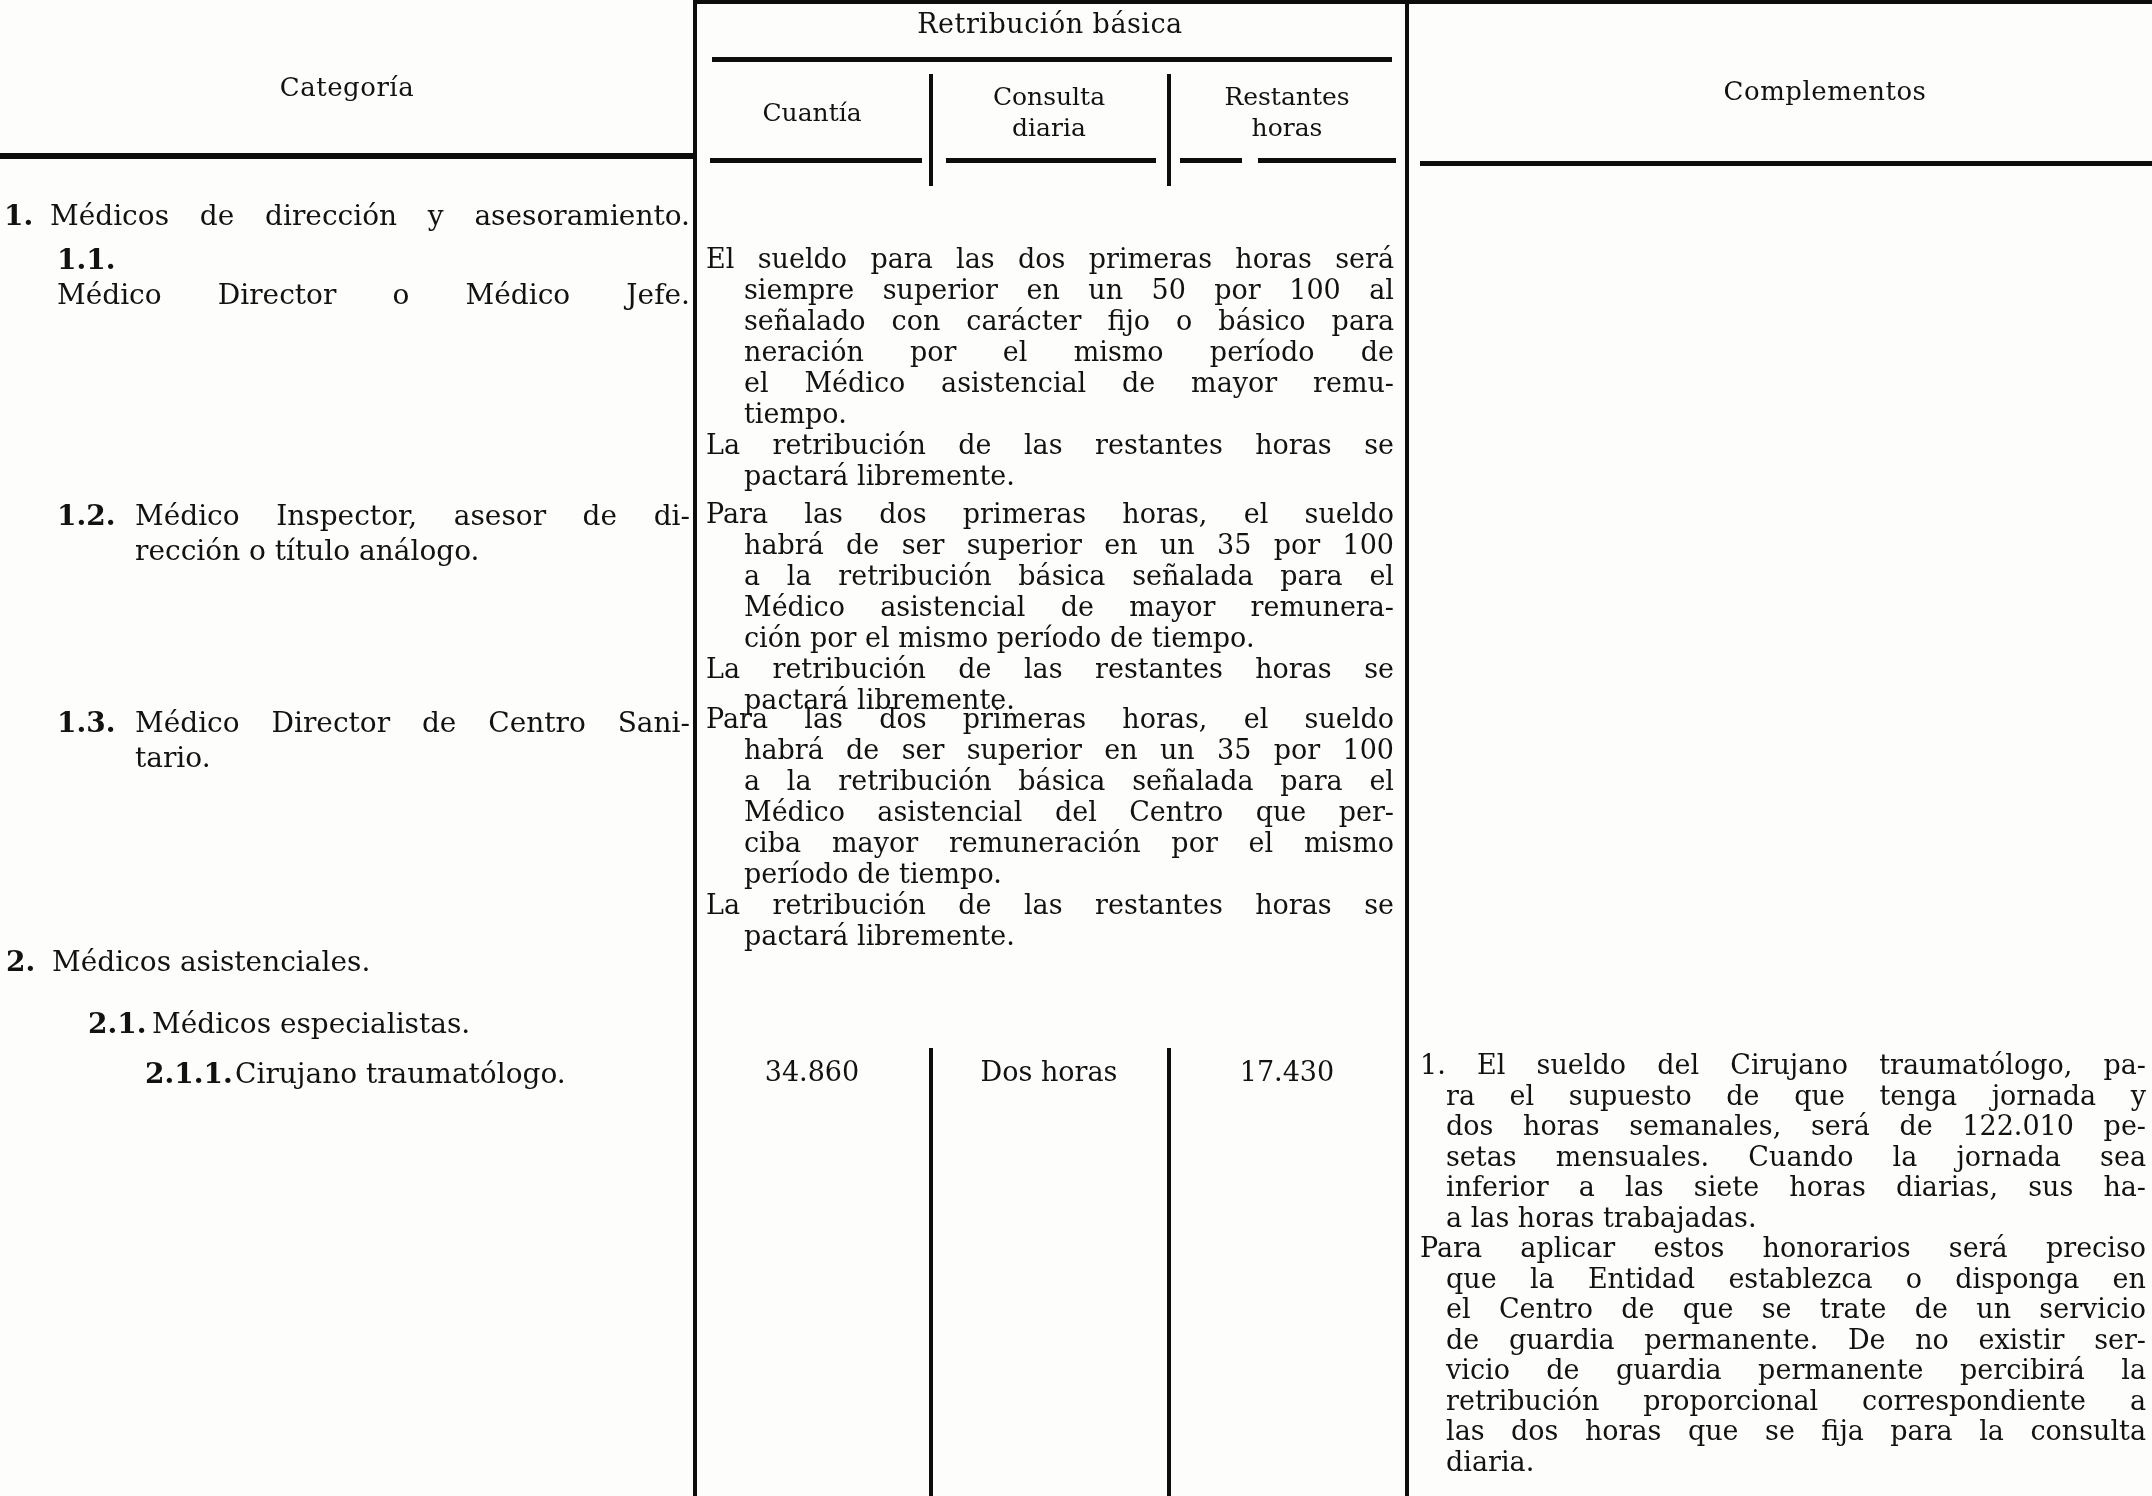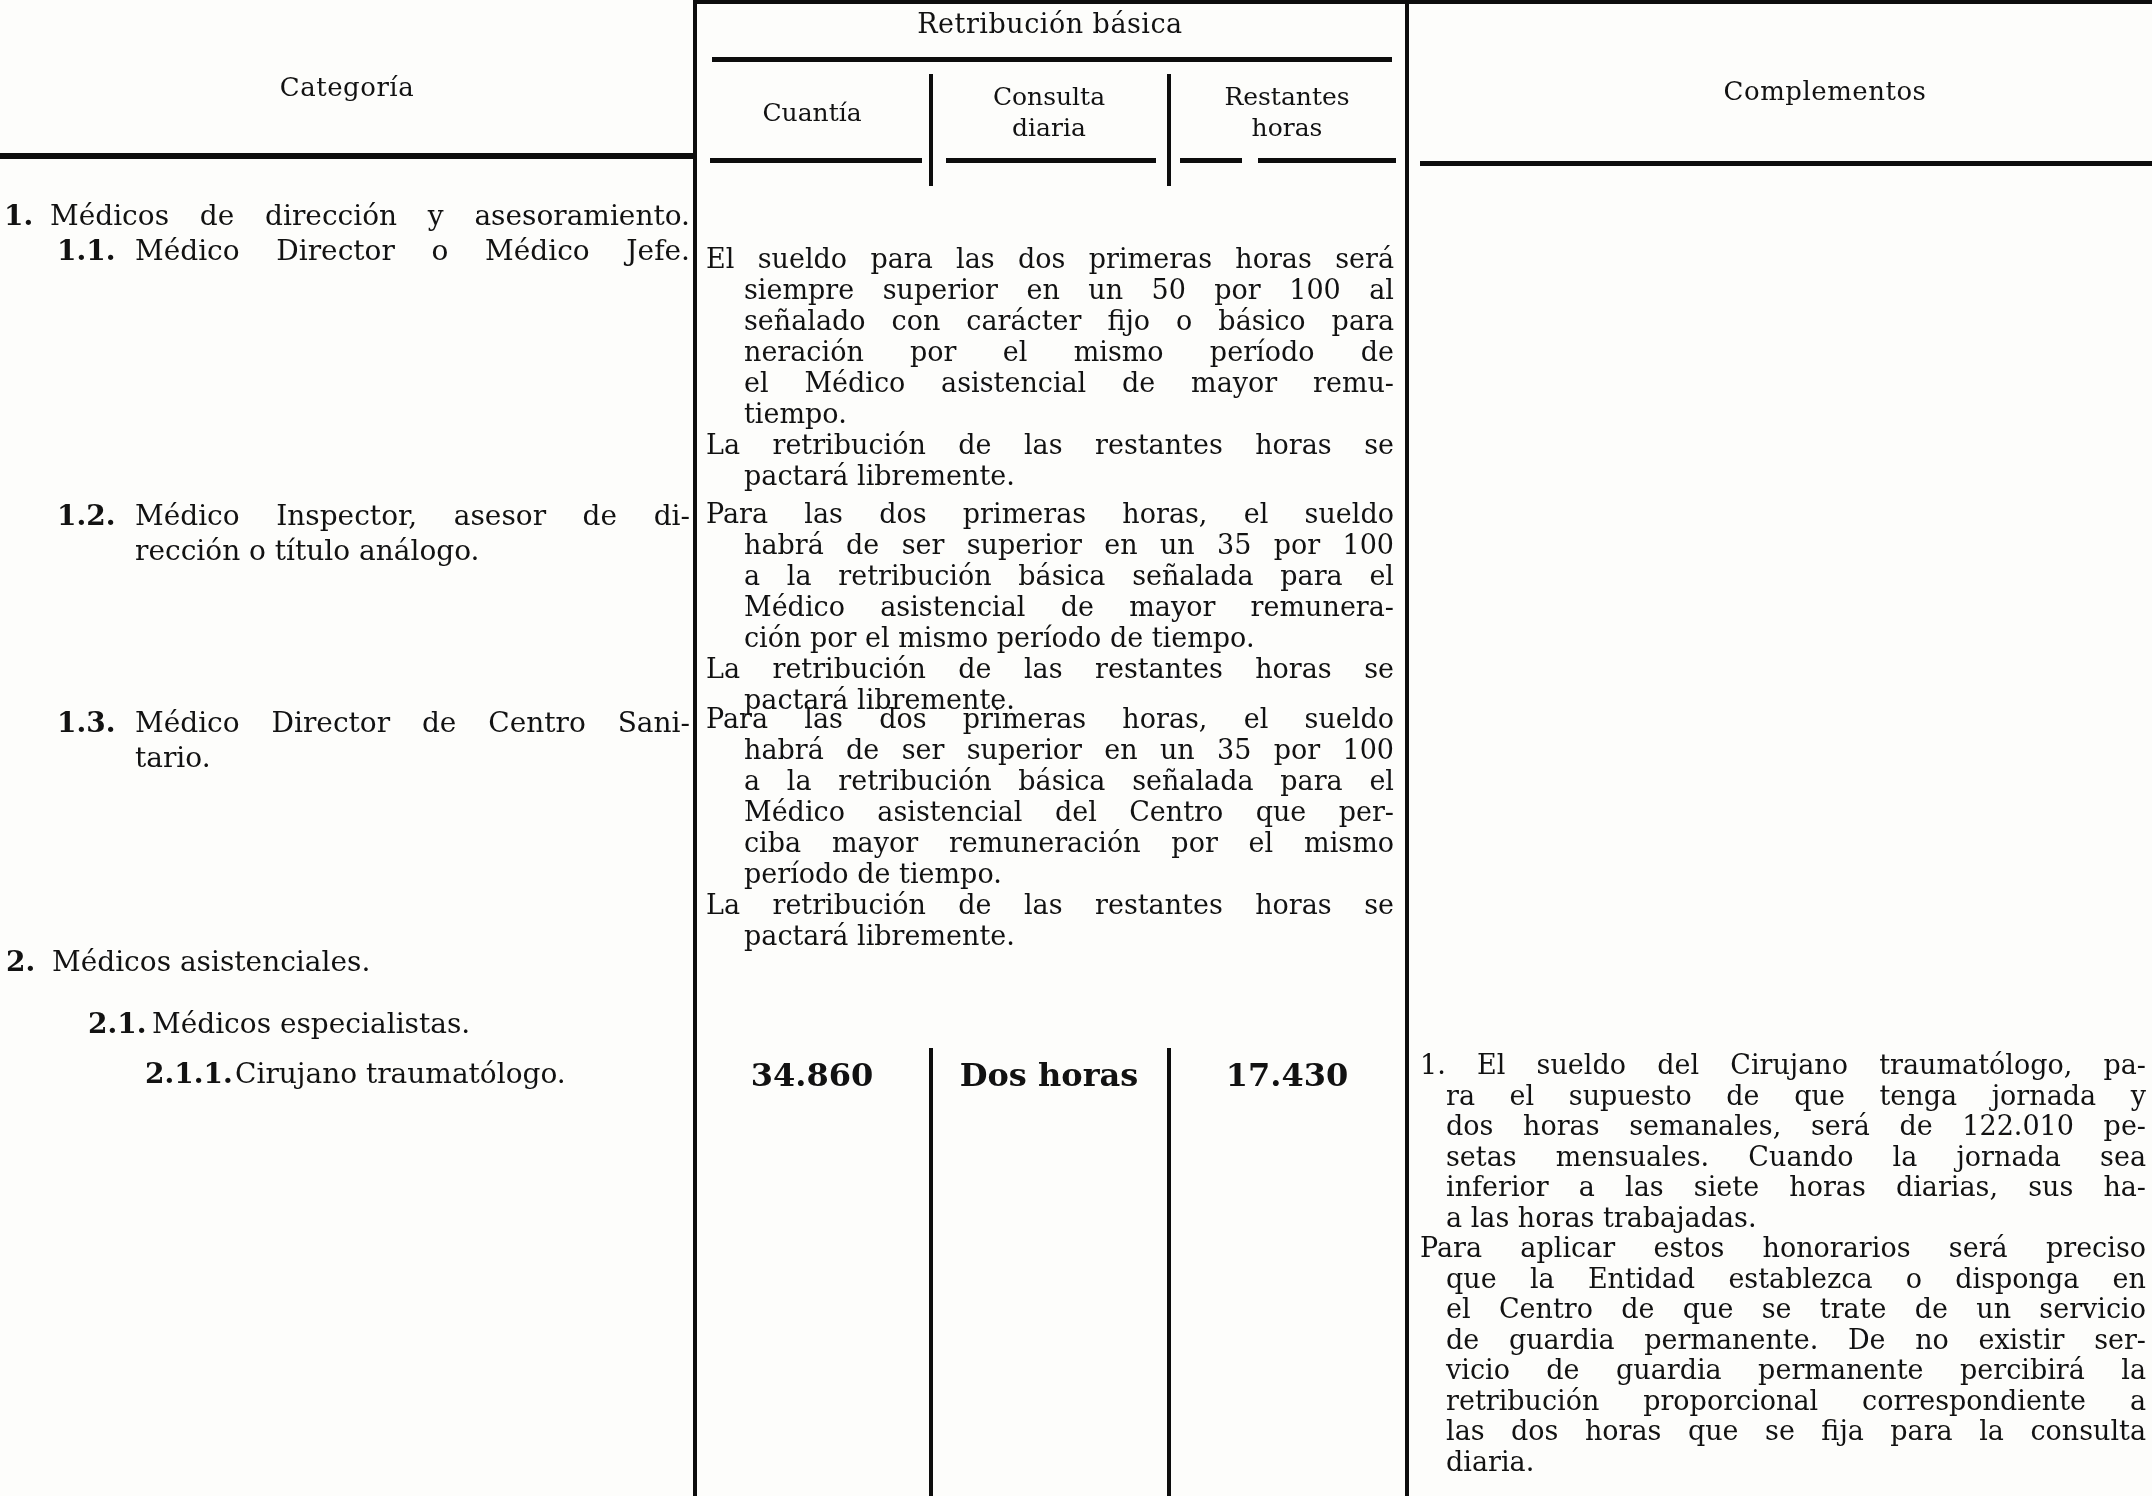--- a/index.html
+++ b/index.html
@@ -20,21 +20,21 @@
   .cat .lbl{flex:1;}
   .cat .cont{padding-left:0;}
   
   .mid-block{position:absolute;left:706px;width:688px;font-size:27px;line-height:31px;}
   .comp-block{position:absolute;left:1420px;width:726px;font-size:27px;line-height:30.5px;}
   .ln{min-height:1em;}
   .just{text-align:justify;text-align-last:justify;}
   .mid-block .cont{padding-left:38px;}
   .comp-block .cont{padding-left:26px;}
   
-  .val{position:absolute;font-size:32px;text-align:center;font-weight:bold;}
+  .val{position:absolute;font-size:27px;text-align:center;}
 </style>
 </head>
 <body>
 
 <div id="page">
 
   <div class="vline" style="left:693px;top:0;height:1496px;"></div>
   <div class="vline" style="left:929px;top:74px;height:112px;"></div>
   <div class="vline" style="left:929px;top:1048px;height:448px;"></div>
   <div class="vline" style="left:1167px;top:74px;height:112px;"></div>
@@ -58,21 +58,21 @@
   <div class="hdr-sub" style="left:1168px;width:238px;top:81px;">Restantes
 horas</div>
   <div class="hdr" style="left:1406px;width:746px;top:76px;padding-left:46px;">Complementos</div>
 
   <div class="cat" style="left:4px;top:198px;width:686px;">
     <span class="num" style="width:46px;">1.</span>
     <div class="lbl">
         <div class="ln just">Médicos de dirección y asesoramiento.</div>
       </div>
   </div>
-  <div class="cat" style="left:57px;top:233px;width:633px;">
+  <div class="cat" style="left:57px;top:242px;width:633px;flex-direction:column;">
     <span class="num" style="width:78px;">1.1.</span>
     <div class="lbl">
         <div class="ln just">Médico Director o Médico Jefe.</div>
       </div>
   </div>
   <div class="cat" style="left:57px;top:498px;width:633px;">
     <span class="num" style="width:78px;">1.2.</span>
     <div class="lbl">
         <div class="ln just">Médico Inspector, asesor de di-</div>
         <div class="ln cont">rección o título análogo.</div>

